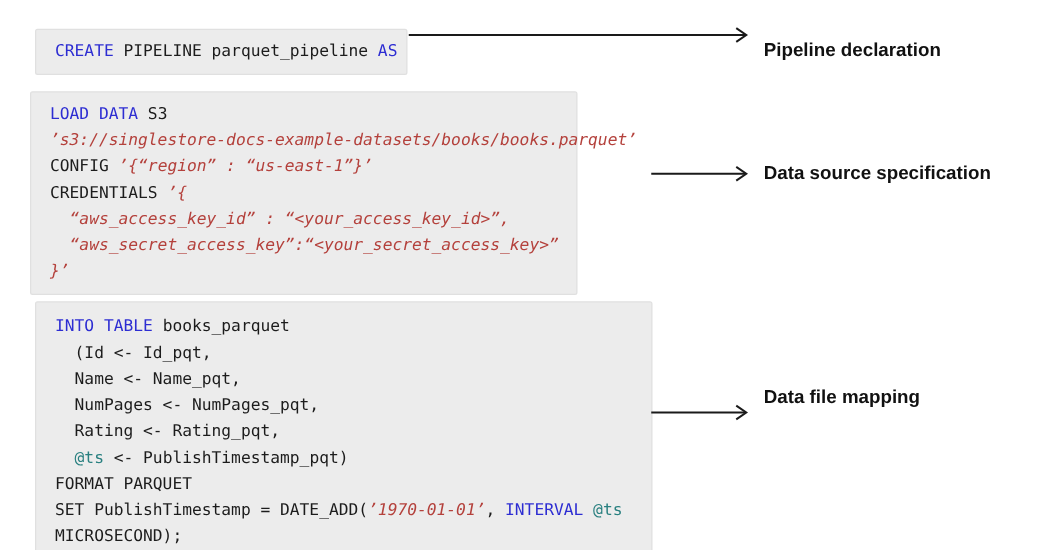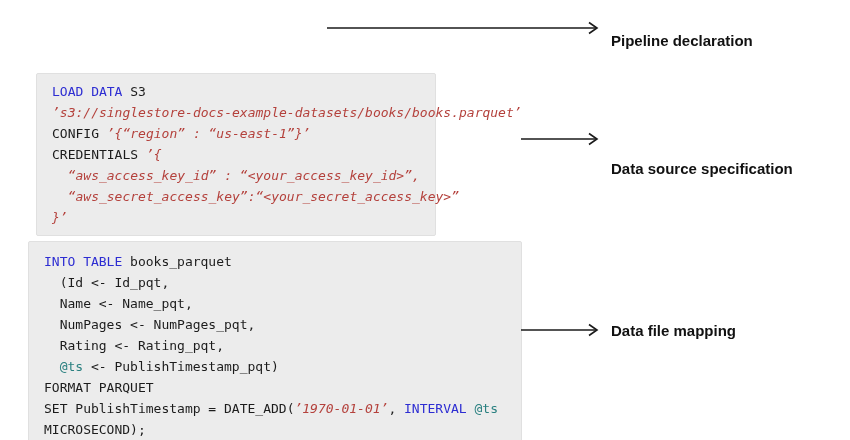--- a/index.html
+++ b/index.html
@@ -26,21 +26,21 @@
     line-height: 21px;
     color: var(--plain, #1c1c1c);
     white-space: pre;
   }
   .code-line { height: 21px; white-space: pre; }
   .c-keyword  { color: var(--keyword, #2d2dd2); }
   .c-string   { color: var(--string, #b4413c); font-style: italic; }
   .c-variable { color: var(--variable, #2a8080); }
   .c-plain    { color: var(--plain, #1c1c1c); }
   .block-1 { left: 28px; top: 10px;  width: 298px; height: 37px; }
-  .block-2 { left: 36px; top: 60px;  width: 400px; }
+  .block-2 { left: 24px; top: 60px;  width: 438px; }
   .block-3 { left: 28px; top: 228px; width: 494px; padding-top: 9px; padding-bottom: 9px; }
   .arrow {
     position: absolute;
     overflow: visible;
   }
   .arrow line, .arrow polyline {
     stroke: var(--arrow, #1a1a1a);
     stroke-width: 1.6;
     fill: none;
   }
@@ -48,31 +48,32 @@
     position: absolute;
     left: 611px;
     transform: translateY(-50%);
     font-family: "Liberation Sans", sans-serif;
     font-weight: 700;
     font-size: 15px;
     color: var(--label-text, #111111);
     white-space: nowrap;
   }
   .annot-1 { top: 28px; margin-top: 12px; }
-  .annot-2 { top: 139px; margin-top: 29px; }
-  .annot-3 { top: 330px; }
+  .annot-2 { top: 139px; }
+  .annot-3 { top: 318px; }
   .arrow-1 { left: 327px; top: 21px; }
   .arrow-2 { left: 521px; top: 132px; }
   .arrow-3 { left: 521px; top: 323px; }
 </style>
 </head>
 <body>
 
 <div class="canvas">
 
+  <pre class="code-block block-1"><div class="code-line"><span class="seg c-keyword">CREATE</span><span class="seg c-plain"> PIPELINE parquet_pipeline </span><span class="seg c-keyword">AS</span></div></pre>
 
   <pre class="code-block block-2"><div class="code-line"><span class="seg c-keyword">LOAD DATA</span><span class="seg c-plain"> S3</span></div><div class="code-line"><span class="seg c-string">’s3://singlestore-docs-example-datasets/books/books.parquet’</span></div><div class="code-line"><span class="seg c-plain">CONFIG </span><span class="seg c-string">’{“region” : “us-east-1”}’</span></div><div class="code-line"><span class="seg c-plain">CREDENTIALS </span><span class="seg c-string">’{</span></div><div class="code-line"><span class="seg c-string">  “aws_access_key_id” : “&lt;your_access_key_id&gt;”,</span></div><div class="code-line"><span class="seg c-string">  “aws_secret_access_key”:“&lt;your_secret_access_key&gt;”</span></div><div class="code-line"><span class="seg c-string">}’</span></div></pre>
 
   <pre class="code-block block-3"><div class="code-line"><span class="seg c-keyword">INTO TABLE</span><span class="seg c-plain"> books_parquet</span></div><div class="code-line"><span class="seg c-plain">  (Id &lt;- Id_pqt,</span></div><div class="code-line"><span class="seg c-plain">  Name &lt;- Name_pqt,</span></div><div class="code-line"><span class="seg c-plain">  NumPages &lt;- NumPages_pqt,</span></div><div class="code-line"><span class="seg c-plain">  Rating &lt;- Rating_pqt,</span></div><div class="code-line"><span class="seg c-plain">  </span><span class="seg c-variable">@ts</span><span class="seg c-plain"> &lt;- PublishTimestamp_pqt)</span></div><div class="code-line"><span class="seg c-plain">FORMAT PARQUET</span></div><div class="code-line"><span class="seg c-plain">SET PublishTimestamp = DATE_ADD(</span><span class="seg c-string">’1970-01-01’</span><span class="seg c-plain">, </span><span class="seg c-keyword">INTERVAL</span><span class="seg c-plain"> </span><span class="seg c-variable">@ts</span></div><div class="code-line"><span class="seg c-plain">MICROSECOND);</span></div></pre>
 
   <svg class="arrow arrow-1" width="274" height="14" viewBox="0 0 274 14">
     <line x1="0" y1="7" x2="269" y2="7"></line>
     <polyline points="262,1.5 270,7 262,12.5"></polyline>
   </svg>
 

